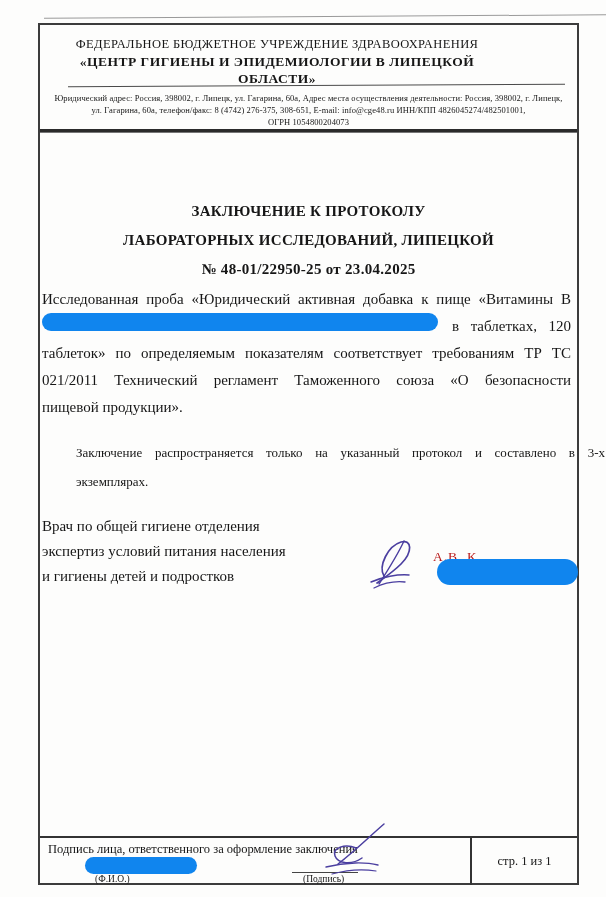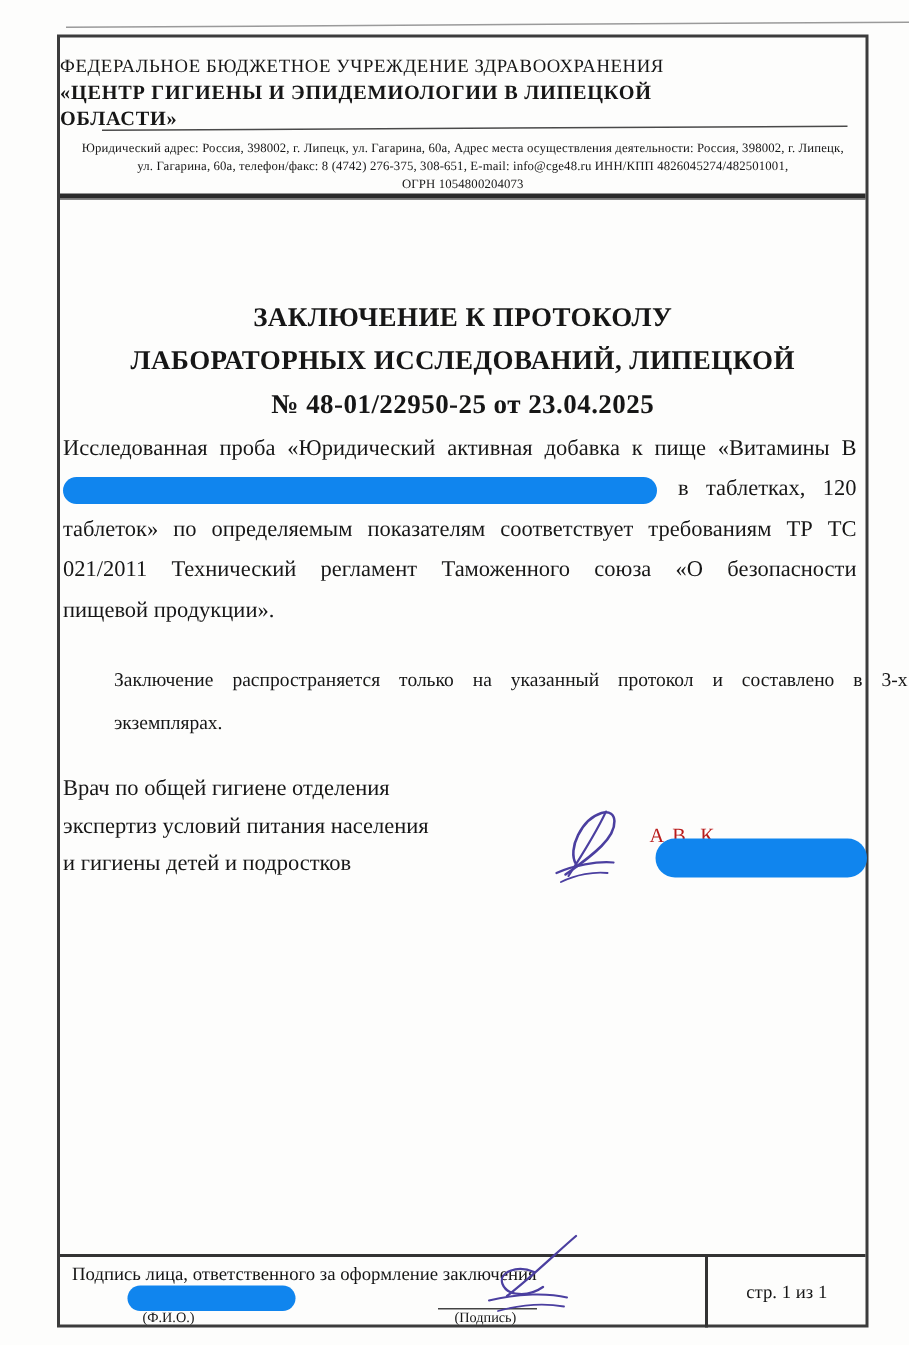--- a/index.html
+++ b/index.html
@@ -19,50 +19,50 @@
   .scan-line-top{
     position:absolute;left:44px;top:16px;width:562px;height:1px;
     background:#9a9a9a;transform:rotate(-0.35deg);
   }
   .frame{
     position:absolute;left:38px;top:23px;width:537px;height:858px;
     border:2px solid #3c3c3c;
   }
   
   .org-header{
-    position:absolute;left:40px;top:36px;width:474px;
+    position:absolute;left:40px;top:36px;width:474px;text-align:center;
   }
   .org-line1{font-size:12.5px;letter-spacing:.4px;line-height:17px;}
   .org-line2{font-size:13.5px;font-weight:bold;letter-spacing:.5px;line-height:17px;}
   .thin-rule{
     position:absolute;left:68px;top:85px;width:497px;height:1px;background:#4a4a4a;
     transform:rotate(-0.3deg);
   }
   
   .address{
     position:absolute;left:48px;top:92px;width:521px;text-align:center;
     font-size:8.5px;line-height:12px;letter-spacing:.1px;
   }
   .thick-rule{
     position:absolute;left:40px;top:129px;width:537px;height:3px;
     background:#2b2b2b;border-bottom:1px solid #777;
   }
   
   .title-block{
     position:absolute;left:40px;top:197px;width:537px;text-align:center;
-    font-weight:bold;font-size:18px;line-height:29px;letter-spacing:.3px;
+    font-weight:bold;font-size:15px;line-height:29px;letter-spacing:.3px;
   }
   
   .body-par{
     position:absolute;left:42px;top:286px;width:529px;
     font-size:15px;line-height:27px;
   }
   .jline{text-align:justify;text-align-last:justify;}
   .lline{text-align:left;}
-  .red-line{display:flex;align-items:center;height:27px;}
+  .red-line{display:flex;align-items:flex-start;height:27px;}
   .redaction-pill{
     background:var(--redaction-blue);
     border-radius:10px;height:18px;flex:0 0 396px;
   }
   .red-line .tail{
     flex:1;text-align:justify;text-align-last:justify;padding-left:14px;
   }
   
   .note-par{
     position:absolute;left:42px;top:438px;width:529px;

